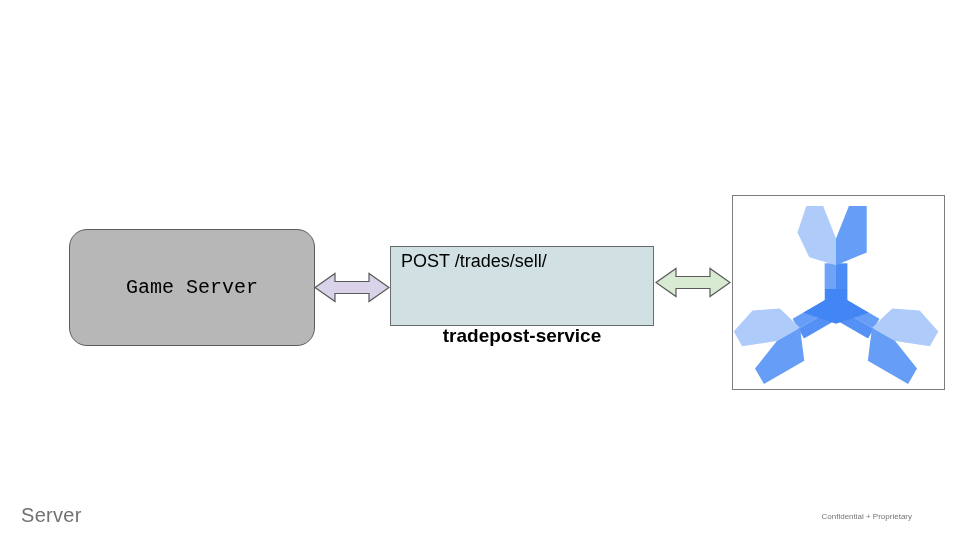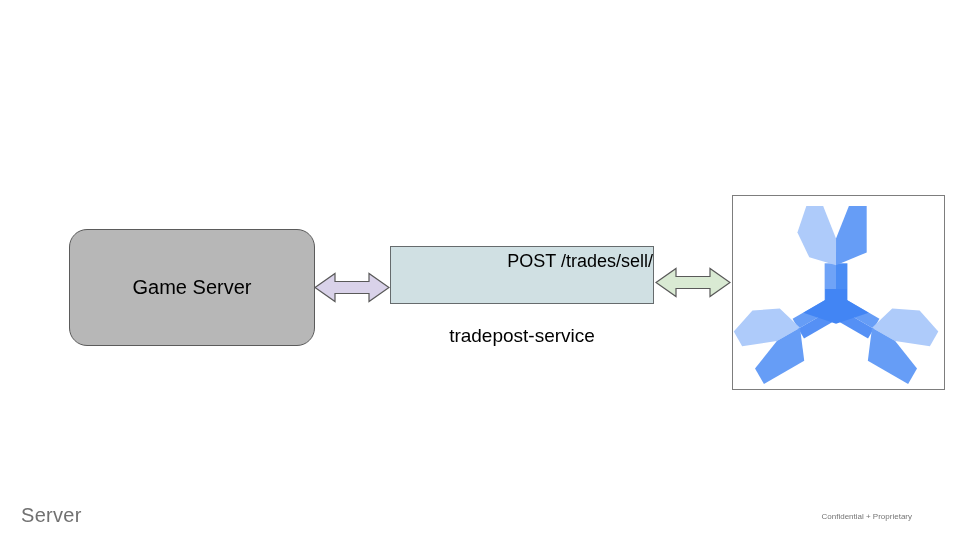--- a/index.html
+++ b/index.html
@@ -6,34 +6,35 @@
   .slide{
     position:relative;width:960px;height:540px;background:#ffffff;overflow:hidden;
     font-family:"Liberation Sans",sans-serif;color:#000;
   }
   
   .gs-box{
     position:absolute;left:69px;top:229px;width:246px;height:117px;
     background:#b7b7b7;border:1.5px solid #5b5b5b;border-radius:18px;
     box-sizing:border-box;display:flex;align-items:center;justify-content:center;
     font-size:20px;
+    font-family:Liberation Mono, monospace;
   }
   
   .arrow{position:absolute;width:76px;height:33px;}
   .arrow-left{left:314px;top:271px;}
   .arrow-right{left:655px;top:266px;}
   
   .svc-box{
-    position:absolute;left:390px;top:246px;width:264px;height:58px;
+    position:absolute;left:390px;top:246px;width:264px;height:80px;
     background:#d0e0e3;border:1px solid #666b6d;box-sizing:border-box;
-    padding:2px 0 4px 10px;font-size:18px;line-height:24px;text-align:right;
+    padding:2px 0 4px 10px;font-size:18px;line-height:24px;
   }
   .svc-label{
     position:absolute;left:390px;top:325px;width:264px;text-align:center;
-    font-size:19px;font-weight:normal;
+    font-size:19px;font-weight:bold;
   }
   
   .spanner-box{
     position:absolute;left:732px;top:195px;width:213px;height:195px;
     background:#ffffff;border:1px solid #7d7d7d;box-sizing:border-box;
   }
   .spanner-box svg{display:block;width:100%;height:100%;}
   
   .google-logo{
     position:absolute;left:21px;top:504px;font-size:20px;color:#717171;

